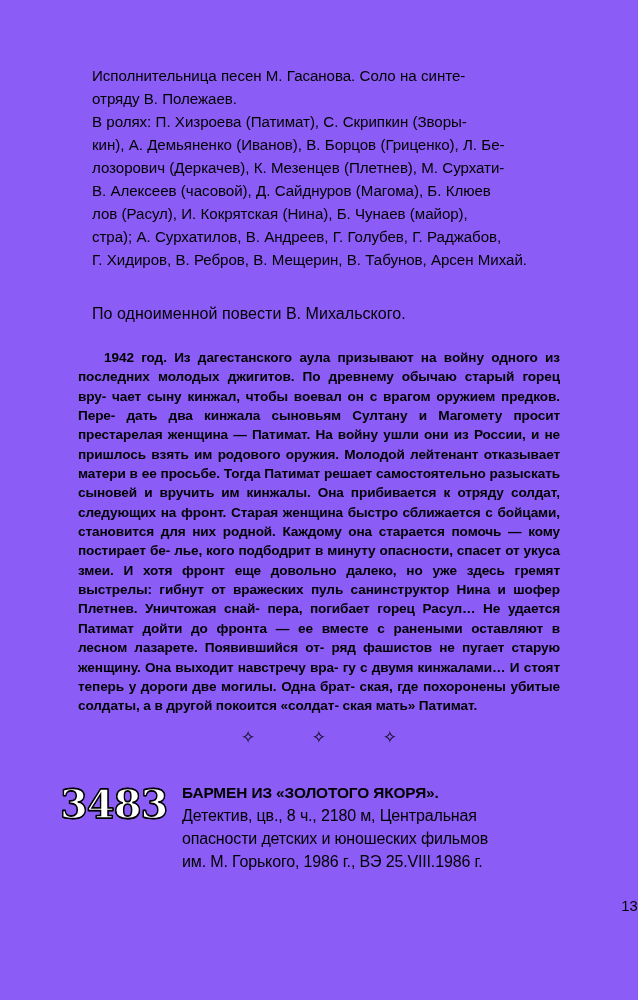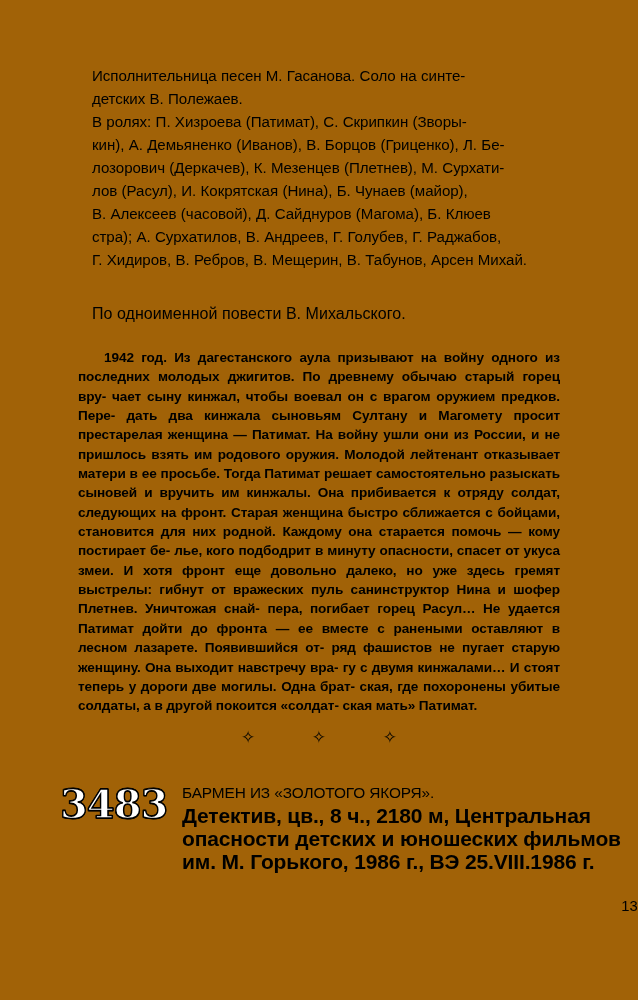--- a/index.html
+++ b/index.html
@@ -15,21 +15,21 @@
     font-family: "Liberation Sans", sans-serif;
     color: #000000;
     -webkit-font-smoothing: none;
   }
 
   .page {
     position: absolute;
     left: 0; top: 0;
     width: 638px;
     height: 1000px;
-    background: #a16207;
+    background: #8b5cf6;
   }
 
   
   .credits {
     position: absolute;
     left: 66px;
     top: 64px;
     width: 506px;
     font-size: 15.1px;
     line-height: 23.0px;
@@ -119,30 +119,29 @@
       0 -0.6px 0 #000, 0 0.6px 0 #000;
     white-space: nowrap;
   }
   .entry-body {
     margin-left: 122px;
     width: 398px;
   }
   .entry-title {
     font-size: 15.4px;
     line-height: 21.5px;
-    font-weight: 400;
+    font-weight: 700;
     letter-spacing: -0.1px;
     margin: 0 0 0 0;
   }
   .entry-meta {
-    font-size: 21px;
+    font-size: 16px;
     line-height: 23.2px;
     letter-spacing: -0.15px;
     margin: 0;
-    font-weight: bold;
   }
   .entry-meta .ml { display: block; white-space: nowrap; }
 
   
   .page-number {
     position: absolute;
     left: 0;
     top: 896px;
     width: 638px;
     text-align: right;
@@ -152,28 +151,28 @@
   }
 </style>
 </head>
 <body>
 
 <div class="page">
 
   <div class="credits">
     <p>
       <span class="jline">Исполнительница песен М. Гасанова. Соло на синте-</span>
-      <span class="jline">детских В. Полежаев.</span>
+      <span class="jline">отряду В. Полежаев.</span>
     </p>
     <p class="last-para">
       <span class="jline">В ролях: П. Хизроева (Патимат), С. Скрипкин (Зворы-</span>
       <span class="jline">кин), А. Демьяненко (Иванов), В. Борцов (Гриценко), Л. Бе-</span>
       <span class="jline">лозорович (Деркачев), К. Мезенцев (Плетнев), М. Сурхати-</span>
+      <span class="jline">В. Алексеев (часовой), Д. Сайднуров (Магома), Б. Клюев</span>
       <span class="jline">лов (Расул), И. Кокрятская (Нина), Б. Чунаев (майор),</span>
-      <span class="jline">В. Алексеев (часовой), Д. Сайднуров (Магома), Б. Клюев</span>
       <span class="jline">стра); А. Сурхатилов, В. Андреев, Г. Голубев, Г. Раджабов,</span>
       <span class="jline">Г. Хидиров, В. Ребров, В. Мещерин, В. Табунов, Арсен Михай.</span>
     </p>
   </div>
 
   <div class="source-note">По одноименной повести В. Михальского.</div>
 
   <div class="synopsis">
     <p>
       <span class="jline">1942 год. Из дагестанского аула призывают на войну одного из</span>

